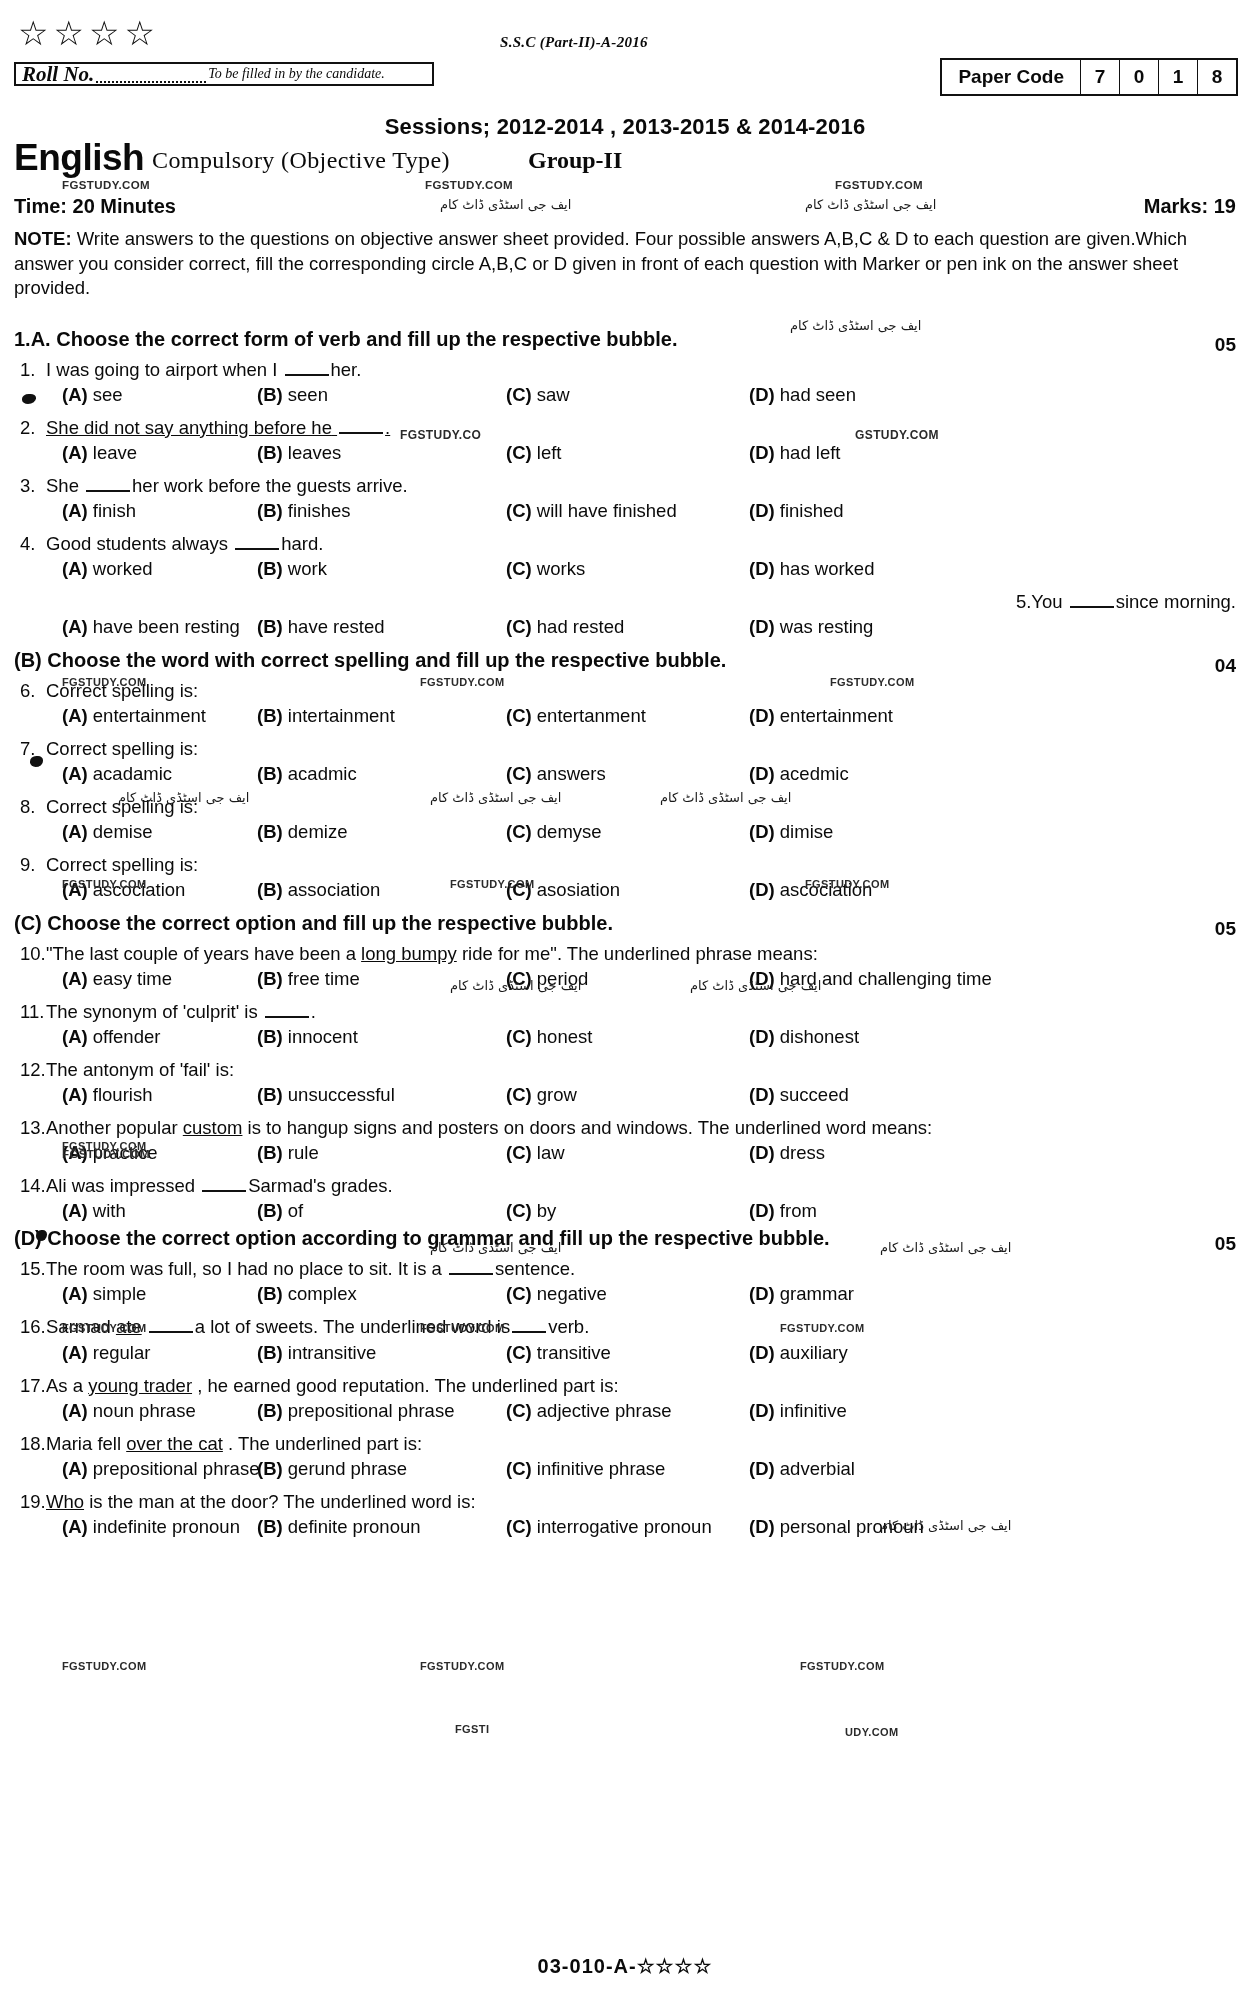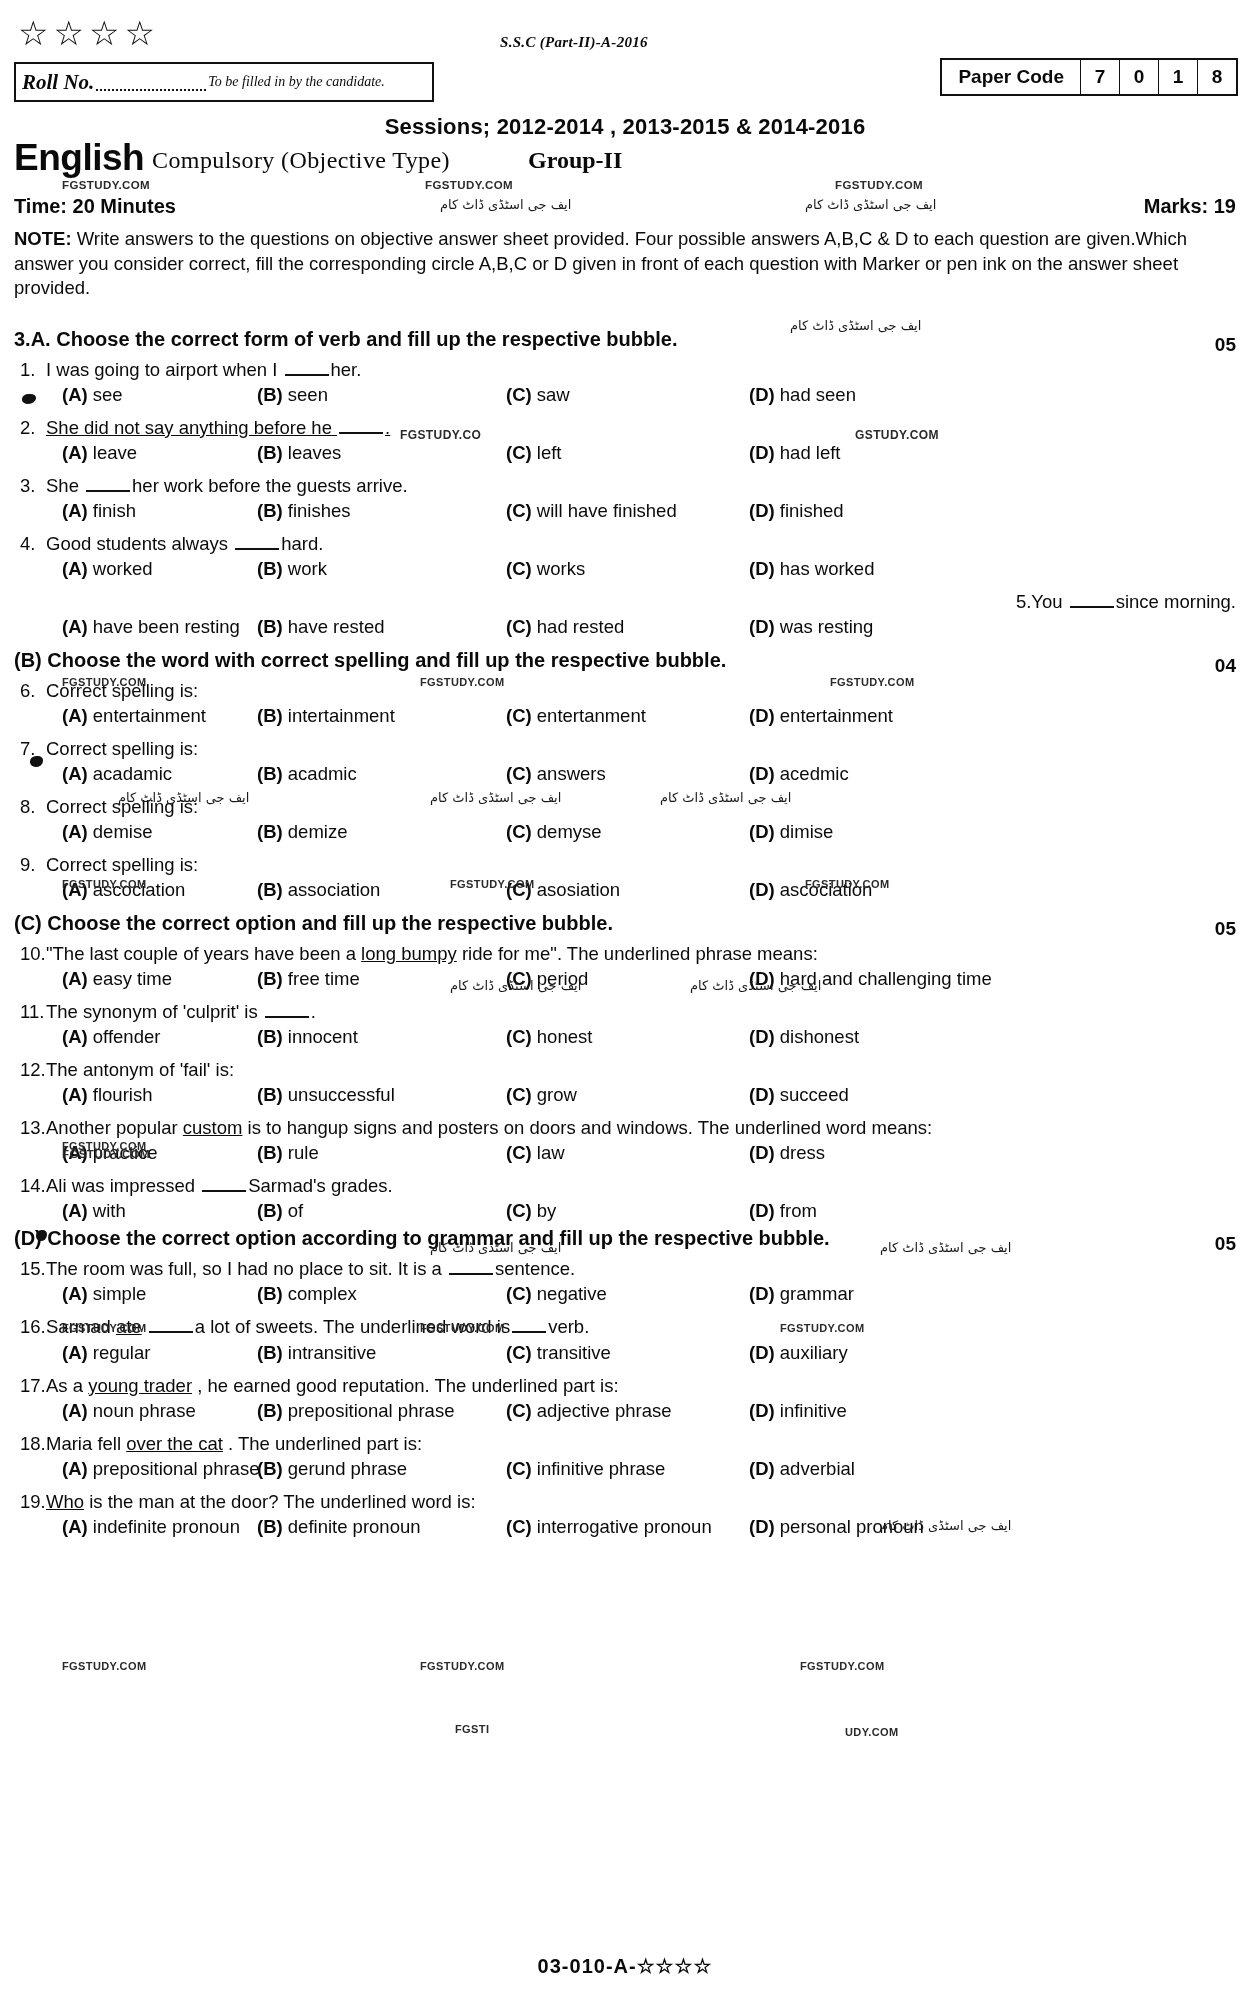--- a/index.html
+++ b/index.html
@@ -34,21 +34,21 @@
     top: 16px;
     font-size: 34px;
     letter-spacing: 5px;
     line-height: 1;
   }
   .rollno-box {
     position: absolute;
     left: 14px;
     top: 62px;
     width: 420px;
-    height: 40px;
+    height: 24px;
     border: 2px solid #111;
     box-sizing: border-box;
     display: flex;
     align-items: center;
     padding: 0 6px;
   }
   .rollno-label {
     font-family: "Liberation Serif", serif;
     font-style: italic;
     font-weight: bold;
@@ -291,21 +291,21 @@
     <span class="urdu" style="position:absolute; left:440px; top:4px;">ایف جی اسٹڈی ڈاٹ کام</span>
     <span class="urdu" style="position:absolute; left:805px; top:4px;">ایف جی اسٹڈی ڈاٹ کام</span>
   </div>
 
   <div class="note">
     <b>NOTE:</b>
     <span>Write answers to the questions on objective answer sheet provided. Four possible answers A,B,C &amp; D to each question are given.Which answer you consider correct, fill the corresponding circle A,B,C or D given in front of each question with Marker or pen ink on the answer sheet provided.</span>
   </div>
 
   <div id="body-slot" style="margin-top:26px;">
-      <div class="section-head" style="margin-top: 0px;"><span>3.A. Choose the correct form of verb and fill up the respective bubble.</span><span class="marks">05</span></div>
+      <div class="section-head" style="margin-top: 0px;"><span>1.A. Choose the correct form of verb and fill up the respective bubble.</span><span class="marks">05</span></div>
       <div class="qtext" style="margin-top: 6px;"><span class="num">1.</span><span>I was going to airport when I</span> <span class="blank"></span><span>her.</span></div>
       <div class="opts">
         <span class="opt oa"><b>(A)</b> <span>see</span></span>
         <span class="opt ob"><b>(B)</b> <span>seen</span></span>
         <span class="opt oc"><b>(C)</b> <span>saw</span></span>
         <span class="opt od"><b>(D)</b> <span>had seen</span></span>
       </div>
       <div class="qtext" style="margin-top: 6px; text-decoration: underline;"><span class="num">2.</span><span>She did not say anything before he</span> <span class="blank"></span><span>.</span></div>
       <div class="opts">
         <span class="opt oa"><b>(A)</b> <span>leave</span></span>

